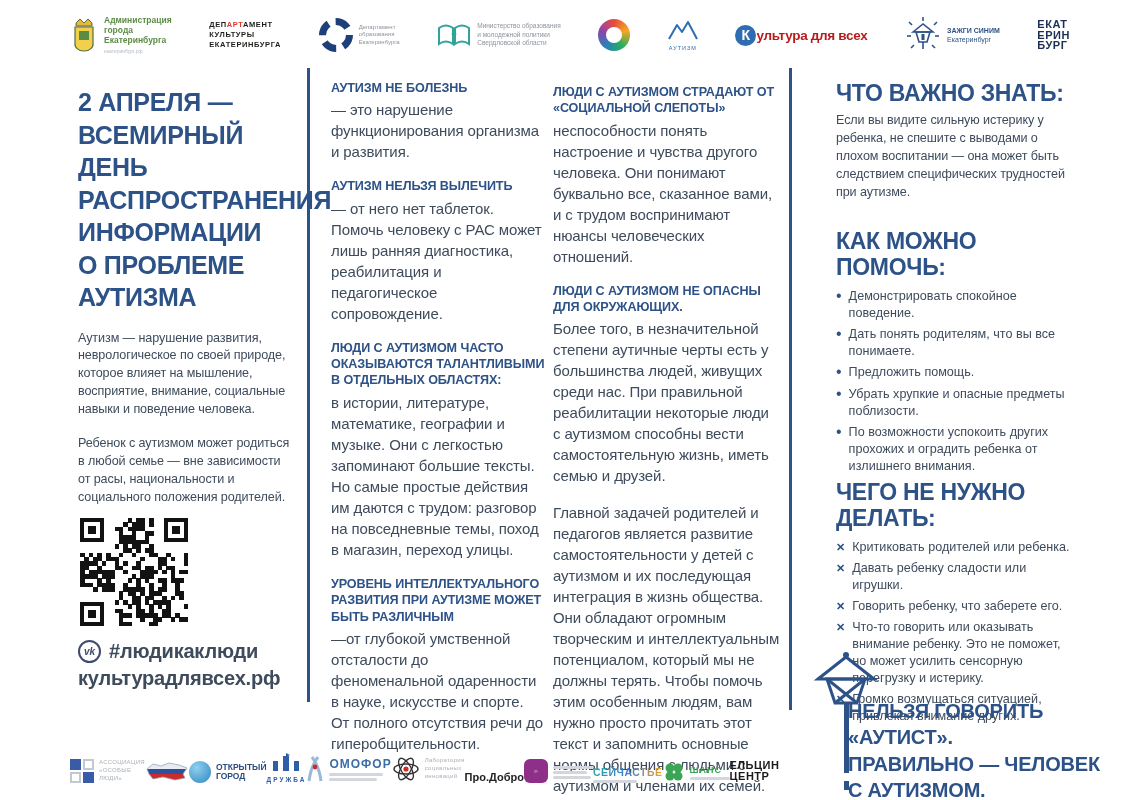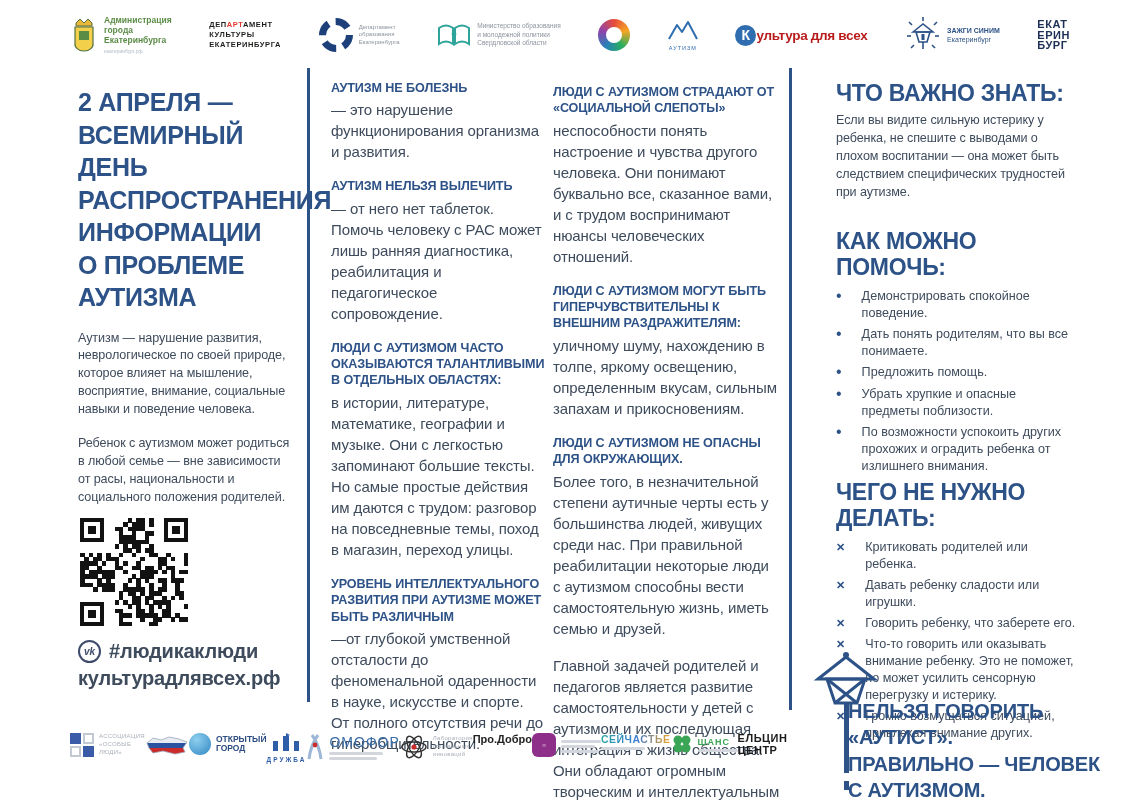--- a/index.html
+++ b/index.html
@@ -56,21 +56,21 @@
   .title-lg{font-size:22px;font-weight:800;color:var(--navy);line-height:1.2;letter-spacing:-.3px;margin-bottom:12px}
   .big-h{font-size:23px;font-weight:800;color:var(--navy);line-height:1.15;letter-spacing:-.3px}
   .p{font-size:12.6px;line-height:1.42;color:var(--body);letter-spacing:-.1px}
   .col1 .p{margin-top:16px}
   .sec{margin-bottom:16px}
   .sec-h{font-size:12.6px;font-weight:800;color:var(--navy);line-height:1.3;margin-bottom:3px;letter-spacing:-.1px}
   .sec-b{font-size:15px;color:var(--body);line-height:1.4;letter-spacing:-.1px}
 
   .help-head{margin-top:26px}
   ul.blist{list-style:none;margin-top:7px}
-  ul.blist li{display:flex;gap:20px;margin-bottom:4px;font-size:12.6px;line-height:1.35;color:var(--body)}
+  ul.blist li{display:flex;gap:7px;margin-bottom:4px;font-size:12.6px;line-height:1.35;color:var(--body)}
   .dot-marker::before{content:"•";color:var(--navy);font-size:16px;line-height:1}
   .x-marker::before{content:"✕";color:var(--navy);font-weight:700;font-size:11px;line-height:1.5}
   .dont-head{}
 
   
   .qr{position:absolute;left:80px;top:518px;width:108px;height:108px;background:#fff}
   .qm{position:absolute;background:#121212}
   .qf{position:absolute;width:24px;height:24px;border:4px solid #121212}
   .qf::after{content:"";position:absolute;inset:4px;background:#121212}
   .qf.tl{left:0;top:0}.qf.tr{right:0;top:0}.qf.bl{left:0;bottom:0}
@@ -81,32 +81,32 @@
   .tag{font-size:20px;font-weight:700;color:var(--body);letter-spacing:-.2px}
   .site{font-size:20px;font-weight:700;color:var(--body);letter-spacing:-.2px;margin-top:4px}
 
   
   .lamp{position:absolute;left:814px;top:645px}
   .note{position:absolute;left:848px;top:698px;width:285px;
     font-size:20px;font-weight:800;color:var(--navy);line-height:1.32;letter-spacing:-.2px}
 
   
   .bottom-band{position:absolute;left:70px;top:733px;width:700px;height:50px;
-    display:flex;align-items:flex-start;justify-content:space-between}
+    display:flex;align-items:flex-end;justify-content:space-between}
   .flogo{display:flex;align-items:center;gap:5px}
   .sq-grid{display:grid;grid-template-columns:11px 11px;grid-template-rows:11px 11px;gap:2px}
   .sq-grid .f{background:#3a5ca8}
   .sq-grid .o{border:2px solid #c3c9d2}
   .ftiny{font-size:6px;color:#aab0b9;line-height:1.3;letter-spacing:.3px}
   .oc-text{font-size:8.5px;font-weight:800;color:#2c4d80;line-height:1.1}
   .oc-globe{width:22px;height:22px;border-radius:50%;
     background:radial-gradient(circle at 35% 30%,#8fd0ef,#2f86c2)}
   .druzhba{text-align:center}
   .druzhba-label{font-size:6.5px;letter-spacing:2px;color:#2f5ea8;font-weight:700;margin-top:1px}
-  .omofor-label{font-size:14px;font-weight:400;color:#3a6ea8;letter-spacing:1px}
+  .omofor-label{font-size:12px;font-weight:700;color:#3a6ea8;letter-spacing:1px}
   .ph{height:3px;background:#d3d7dd;border-radius:2px;margin-top:2px}
   .pro-dobro{font-size:11px;font-weight:800;color:#222}
   .vp-icon{width:24px;height:24px;border-radius:6px;background:#8e2f8a;color:#fff;
     font-size:5px;font-weight:700;display:flex;align-items:center;justify-content:center;text-align:center;line-height:1.2}
   .sey{font-size:10.5px;font-weight:800;
     background:linear-gradient(90deg,#2ba8a0,#3a7bd5,#f5a623);
     -webkit-background-clip:text;background-clip:text;color:transparent;letter-spacing:.5px}
   .chance-label{font-size:9px;font-weight:800;color:#3aa655;letter-spacing:1px}
   .yeltsin{font-size:11px;font-weight:900;color:#1a1a1a;line-height:1.05;letter-spacing:.5px}
 </style>
@@ -477,24 +477,20 @@
 </section>
 
 <section class="col3">
   <div>
 
       <section class="sec">
         <h3 class="sec-h">ЛЮДИ С АУТИЗМОМ СТРАДАЮТ ОТ «СОЦИАЛЬНОЙ СЛЕПОТЫ»</h3>
         <p class="sec-b">неспособности понять настроение и чувства другого человека. Они понимают буквально все, сказанное вами, и с трудом воспринимают нюансы человеческих отношений.</p>
       </section>
 
-      <section class="sec">
-        <h3 class="sec-h">ЛЮДИ С АУТИЗМОМ МОГУТ БЫТЬ ГИПЕРЧУВСТВИТЕЛЬНЫ К ВНЕШНИМ РАЗДРАЖИТЕЛЯМ:</h3>
-        <p class="sec-b">уличному шуму, нахождению в толпе, яркому освещению, определенным вкусам, сильным запахам и прикосновениям.</p>
-      </section>
 
       <section class="sec">
         <h3 class="sec-h">ЛЮДИ С АУТИЗМОМ НЕ ОПАСНЫ ДЛЯ ОКРУЖАЮЩИХ.</h3>
         <p class="sec-b">Более того, в незначительной степени аутичные черты есть у большинства людей, живущих среди нас. При правильной реабилитации некоторые люди с аутизмом способны вести самостоятельную жизнь, иметь семью и друзей.</p>
       </section>
 
       <section class="sec">
 
         <p class="sec-b">Главной задачей родителей и педагогов является развитие самостоятельности у детей с аутизмом и их последующая интеграция в жизнь общества. Они обладают огромным творческим и интеллектуальным потенциалом, который мы не должны терять. Чтобы помочь этим особенным людям, вам нужно просто прочитать этот текст и запомнить основные нормы общения с людьми с аутизмом и членами их семей.</p>
       </section>

